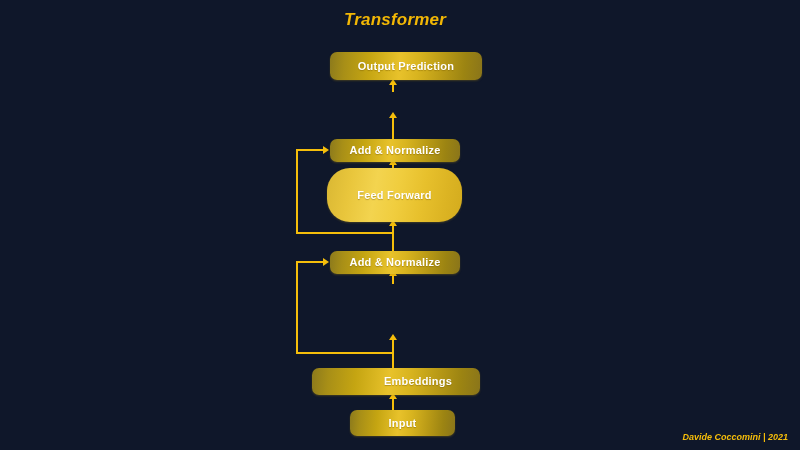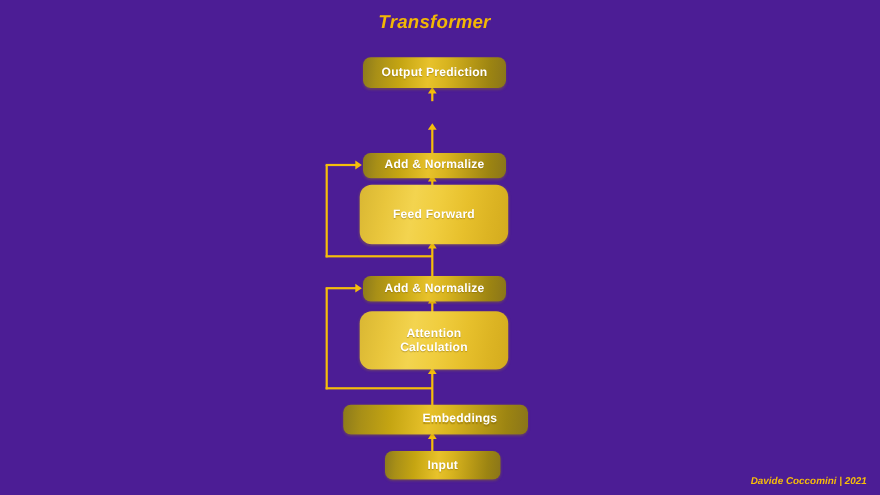--- a/index.html
+++ b/index.html
@@ -5,21 +5,21 @@
 <style>
   html, body {
     margin: 0;
     padding: 0;
     background: #ffffff;
   }
   #canvas {
     position: relative;
     width: 800px;
     height: 450px;
-    background: #4c1d95;
+    background: #0f172a;
     overflow: hidden;
     font-family: "Liberation Sans", sans-serif;
   }
 
   
   #diagram-title {
     position: absolute;
     left: 0;
     top: 10px;
     width: 790px;
@@ -82,21 +82,21 @@
   
   .node.bright {
     background: linear-gradient(100deg,
         #d9b733 0%,
         #e9c63c 18%,
         #f3d44f 36%,
         #f0cd3e 52%,
         #e7c02c 70%,
         #dcb423 86%,
         #d3ab1e 100%);
-    border-radius: 11px;
+    border-radius: 23px;
     box-shadow: 0 1px 2px rgba(170,140,30,0.30);
   }
 
   
   .conn {
     position: absolute;
     background: #F5BE0B;
   }
   .conn.v { width: 2px; }
   .conn.h { height: 2px; }
@@ -149,31 +149,29 @@
 
   <div class="conn v" style="left:392px; top:162px; height:9px;"></div>
   <div class="arrow-up" style="left:389px; top:159px;"></div>
 
   <div class="conn v" style="left:392px; top:116px; height:25px;"></div>
   <div class="arrow-up" style="left:389px; top:112px;"></div>
 
   <div class="conn v" style="left:392px; top:82px; height:10px;"></div>
   <div class="arrow-up" style="left:389px; top:79px;"></div>
 
-  <div class="node metal" style="left:330px; top:52px; width:130px; height:28px;">Output Prediction</div>
+  <div class="node metal" style="left:330px; top:52px; width:152px; height:28px;">Output Prediction</div>
 
 
   <div class="node metal" style="left:330px; top:139px; width:130px; height:23px;">Add &amp; Normalize</div>
 
   <div class="node bright" style="left:327px; top:168px; width:135px; height:54px;">Feed Forward</div>
 
   <div class="node metal" style="left:330px; top:251px; width:130px; height:23px;">Add &amp; Normalize</div>
 
-  <div class="node bright" style="left:327px; top:283px; width:135px; height:53px;">Attention
-Calculation</div>
 
   <div class="node metal" style="left:312px; top:368px; width:168px; height:27px;padding-left:44px;">Embeddings</div>
 
   <div class="node metal" style="left:350px; top:410px; width:105px; height:26px;">Input</div>
 
   <div id="credit">Davide Coccomini | 2021</div>
 
 </div>
 
 </body></html>

